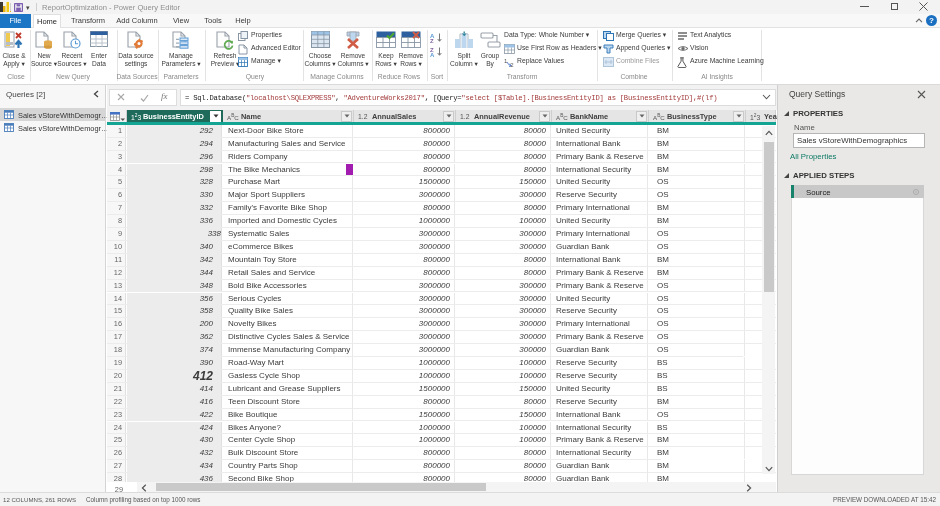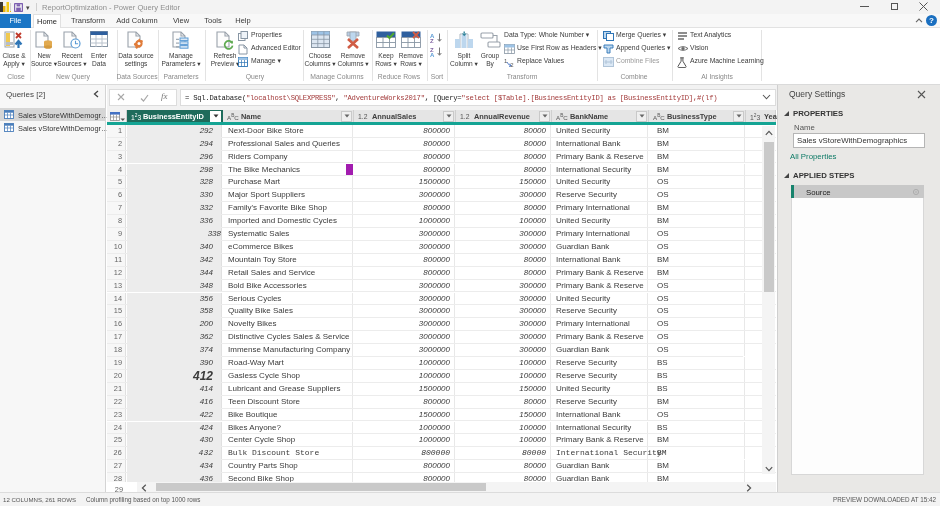--- a/index.html
+++ b/index.html
@@ -376,21 +376,21 @@
     <div class="abs tt" style="left:20px;top:0;width:95px;height:100%;background:#ececec;border-right:1px solid #e0e0e0;font-size:8px;font-style:italic;color:#3b3b3b;text-align:right;padding-right:8px;line-height:12.8px;">292</div>
     <div class="abs tt" style="left:116px;top:0;width:130px;height:100%;border-right:1px solid #e8e8e8;font-size:8px;color:#3b3b3b;padding-left:5px;line-height:12.8px;">Next-Door Bike Store</div>
     <div class="abs tt" style="left:247px;top:0;width:101px;height:100%;border-right:1px solid #e8e8e8;font-size:8px;font-style:italic;color:#3b3b3b;text-align:right;padding-right:4px;line-height:12.8px;">800000</div>
     <div class="abs tt" style="left:349px;top:0;width:95px;height:100%;border-right:1px solid #e8e8e8;font-size:8px;font-style:italic;color:#3b3b3b;text-align:right;padding-right:4px;line-height:12.8px;">80000</div>
     <div class="abs tt" style="left:445px;top:0;width:96px;height:100%;border-right:1px solid #e8e8e8;font-size:8px;color:#3b3b3b;padding-left:4px;line-height:12.8px;">United Security</div>
     <div class="abs tt" style="left:542px;top:0;width:96px;height:100%;border-right:1px solid #e8e8e8;font-size:8px;color:#3b3b3b;padding-left:8px;line-height:12.8px;">BM</div>
   </div>
 <div class="abs" style="left:107px;top:137.70px;width:669px;height:12.90px;border-bottom:1px solid #ececec;">
     <div class="abs tt" style="left:0;top:0;width:19px;height:100%;background:#f7f7f7;border-right:1px solid #e0e0e0;font-size:7.4px;color:#666;text-align:right;padding-right:3px;line-height:12.8px;">2</div>
     <div class="abs tt" style="left:20px;top:0;width:95px;height:100%;background:#ececec;border-right:1px solid #e0e0e0;font-size:8px;font-style:italic;color:#3b3b3b;text-align:right;padding-right:8px;line-height:12.8px;">294</div>
-    <div class="abs tt" style="left:116px;top:0;width:130px;height:100%;border-right:1px solid #e8e8e8;font-size:8px;color:#3b3b3b;padding-left:5px;line-height:12.8px;">Professional Sales and Queries</div>
+    <div class="abs tt" style="left:116px;top:0;width:130px;height:100%;border-right:1px solid #e8e8e8;font-size:8px;color:#3b3b3b;padding-left:5px;line-height:12.8px;">Manufacturing Sales and Service</div>
     <div class="abs tt" style="left:247px;top:0;width:101px;height:100%;border-right:1px solid #e8e8e8;font-size:8px;font-style:italic;color:#3b3b3b;text-align:right;padding-right:4px;line-height:12.8px;">800000</div>
     <div class="abs tt" style="left:349px;top:0;width:95px;height:100%;border-right:1px solid #e8e8e8;font-size:8px;font-style:italic;color:#3b3b3b;text-align:right;padding-right:4px;line-height:12.8px;">80000</div>
     <div class="abs tt" style="left:445px;top:0;width:96px;height:100%;border-right:1px solid #e8e8e8;font-size:8px;color:#3b3b3b;padding-left:4px;line-height:12.8px;">International Bank</div>
     <div class="abs tt" style="left:542px;top:0;width:96px;height:100%;border-right:1px solid #e8e8e8;font-size:8px;color:#3b3b3b;padding-left:8px;line-height:12.8px;">BM</div>
   </div>
 <div class="abs" style="left:107px;top:150.60px;width:669px;height:12.90px;border-bottom:1px solid #ececec;">
     <div class="abs tt" style="left:0;top:0;width:19px;height:100%;background:#f7f7f7;border-right:1px solid #e0e0e0;font-size:7.4px;color:#666;text-align:right;padding-right:3px;line-height:12.8px;">3</div>
     <div class="abs tt" style="left:20px;top:0;width:95px;height:100%;background:#ececec;border-right:1px solid #e0e0e0;font-size:8px;font-style:italic;color:#3b3b3b;text-align:right;padding-right:8px;line-height:12.8px;">296</div>
     <div class="abs tt" style="left:116px;top:0;width:130px;height:100%;border-right:1px solid #e8e8e8;font-size:8px;color:#3b3b3b;padding-left:5px;line-height:12.8px;">Riders Company</div>
     <div class="abs tt" style="left:247px;top:0;width:101px;height:100%;border-right:1px solid #e8e8e8;font-size:8px;font-style:italic;color:#3b3b3b;text-align:right;padding-right:4px;line-height:12.8px;">800000</div>
@@ -589,21 +589,21 @@
   </div>
 <div class="abs" style="left:107px;top:434.40px;width:669px;height:12.90px;border-bottom:1px solid #ececec;">
     <div class="abs tt" style="left:0;top:0;width:19px;height:100%;background:#f7f7f7;border-right:1px solid #e0e0e0;font-size:7.4px;color:#666;text-align:right;padding-right:3px;line-height:12.8px;">25</div>
     <div class="abs tt" style="left:20px;top:0;width:95px;height:100%;background:#ececec;border-right:1px solid #e0e0e0;font-size:8px;font-style:italic;color:#3b3b3b;text-align:right;padding-right:8px;line-height:12.8px;">430</div>
     <div class="abs tt" style="left:116px;top:0;width:130px;height:100%;border-right:1px solid #e8e8e8;font-size:8px;color:#3b3b3b;padding-left:5px;line-height:12.8px;">Center Cycle Shop</div>
     <div class="abs tt" style="left:247px;top:0;width:101px;height:100%;border-right:1px solid #e8e8e8;font-size:8px;font-style:italic;color:#3b3b3b;text-align:right;padding-right:4px;line-height:12.8px;">1000000</div>
     <div class="abs tt" style="left:349px;top:0;width:95px;height:100%;border-right:1px solid #e8e8e8;font-size:8px;font-style:italic;color:#3b3b3b;text-align:right;padding-right:4px;line-height:12.8px;">100000</div>
     <div class="abs tt" style="left:445px;top:0;width:96px;height:100%;border-right:1px solid #e8e8e8;font-size:8px;color:#3b3b3b;padding-left:4px;line-height:12.8px;">Primary Bank &amp; Reserve</div>
     <div class="abs tt" style="left:542px;top:0;width:96px;height:100%;border-right:1px solid #e8e8e8;font-size:8px;color:#3b3b3b;padding-left:8px;line-height:12.8px;">BM</div>
   </div>
-<div class="abs" style="left:107px;top:447.30px;width:554px;height:12.90px;border-bottom:1px solid #ececec;font-family:Liberation Mono, monospace;">
+<div class="abs" style="left:107px;top:447.30px;width:554px;height:12.90px;border-bottom:1px solid #ececec;">
     <div class="abs tt" style="left:0;top:0;width:19px;height:100%;background:#f7f7f7;border-right:1px solid #e0e0e0;font-size:7.4px;color:#666;text-align:right;padding-right:3px;line-height:12.8px;">26</div>
     <div class="abs tt" style="left:20px;top:0;width:95px;height:100%;background:#ececec;border-right:1px solid #e0e0e0;font-size:8px;font-style:italic;color:#3b3b3b;text-align:right;padding-right:8px;line-height:12.8px;">432</div>
     <div class="abs tt" style="left:116px;top:0;width:130px;height:100%;border-right:1px solid #e8e8e8;font-size:8px;color:#3b3b3b;padding-left:5px;line-height:12.8px;">Bulk Discount Store</div>
     <div class="abs tt" style="left:247px;top:0;width:101px;height:100%;border-right:1px solid #e8e8e8;font-size:8px;font-style:italic;color:#3b3b3b;text-align:right;padding-right:4px;line-height:12.8px;">800000</div>
     <div class="abs tt" style="left:349px;top:0;width:95px;height:100%;border-right:1px solid #e8e8e8;font-size:8px;font-style:italic;color:#3b3b3b;text-align:right;padding-right:4px;line-height:12.8px;">80000</div>
     <div class="abs tt" style="left:445px;top:0;width:96px;height:100%;border-right:1px solid #e8e8e8;font-size:8px;color:#3b3b3b;padding-left:4px;line-height:12.8px;">International Security</div>
     <div class="abs tt" style="left:542px;top:0;width:96px;height:100%;border-right:1px solid #e8e8e8;font-size:8px;color:#3b3b3b;padding-left:8px;line-height:12.8px;">BM</div>
   </div>
 <div class="abs" style="left:107px;top:460.20px;width:669px;height:12.90px;border-bottom:1px solid #ececec;">
     <div class="abs tt" style="left:0;top:0;width:19px;height:100%;background:#f7f7f7;border-right:1px solid #e0e0e0;font-size:7.4px;color:#666;text-align:right;padding-right:3px;line-height:12.8px;">27</div>

